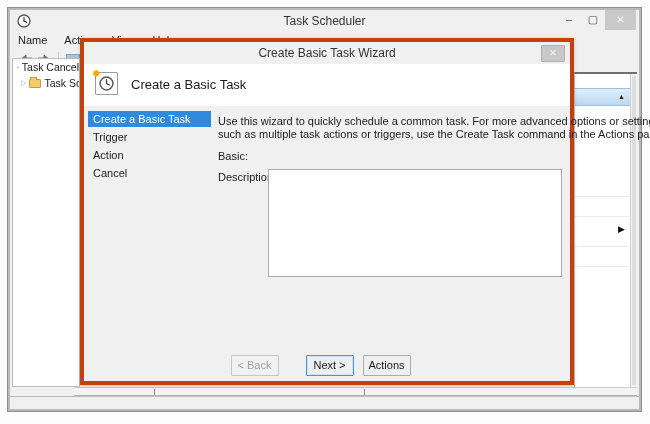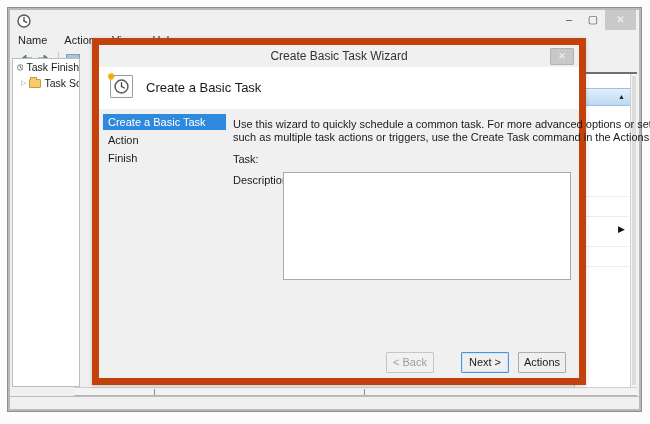--- a/index.html
+++ b/index.html
@@ -103,22 +103,22 @@
     background:#f3f3f3; border-top:1px solid #cfcfcf; border-bottom:1px solid #b5b5b5;
   }
   .strip-tick { position:absolute; top:1px; width:1px; height:6px; background:#8a8a8a; }
   .statusbar {
     position:absolute; left:0; right:0; bottom:0; height:13px;
     background:#f0f0f0; border-top:1px solid #bdbdbd;
   }
 
   
   .dialog {
-    position:absolute; left:92px; top:38px; width:494px; height:347px;
-    background:#f0f0f0; border:7px solid #c2410c;
+    position:absolute; left:80px; top:38px; width:494px; height:347px;
+    background:#f0f0f0; border:4px solid #c2410c;
     box-shadow:0 1px 4px rgba(0,0,0,0.18);
   }
   .dlg-titlebar { position:relative; height:22px; }
   .dlg-title {
     position:absolute; left:0; right:0; top:4px; text-align:center;
     font-size:12px; color:#333;
   }
   .dlg-close {
     position:absolute; right:5px; top:3px; width:24px; height:17px;
     background:#c8c8c8; border:1px solid #b2b2b2; border-radius:1px;
@@ -150,21 +150,21 @@
     flex:1; height:17px; border:1px solid #aaa; background:#fff;
     font-family:"Liberation Sans", sans-serif; font-size:11px; padding:0 3px; color:#111;
   }
   .desc-area {
     flex:1; height:108px; border:1px solid #aaa; background:#fff; resize:none;
     font-family:"Liberation Sans", sans-serif; font-size:11px; padding:2px 3px;
   }
 
   .dlg-buttons {
     position:absolute; left:0; right:0; bottom:0; height:32px;
-    display:flex; justify-content:flex-end; align-items:center; padding-right:13px;
+    display:flex; justify-content:center; align-items:center; padding-right:13px;
   }
   .btn {
     width:48px; height:21px; font-size:11px; font-family:"Liberation Sans", sans-serif;
     background:#efefef; border:1px solid #acacac; color:#1a1a1a; border-radius:1px;
   }
   .btn-back { color:#9d9d9d; border-color:#c6c6c6; background:#f1f1f1; margin-right:27px; }
   .btn-next { border-color:#4a94da; box-shadow:inset 0 0 0 1px #cfe6fa; margin-right:9px; }
 
   .clock-svg circle { fill:#fdfdfd; stroke:#5a5a5a; }
   .clock-svg line { stroke:#444; stroke-linecap:round; }
@@ -173,20 +173,21 @@
 <body>
 
 <div class="window">
 
   <div class="titlebar">
     <svg class="win-icon clock-svg" viewBox="0 0 14 14">
       <circle cx="7" cy="7" r="6" stroke-width="1.4"></circle>
       <line x1="7" y1="7" x2="7" y2="3.4" stroke-width="1.2"></line>
       <line x1="7" y1="7" x2="9.6" y2="8.4" stroke-width="1.2"></line>
     </svg>
+    <span class="win-title">Task Scheduler</span>
     <div class="win-controls">
       <span class="ctrl">–</span>
       <span class="ctrl">▢</span>
       <span class="ctrl ctrl-close">✕</span>
     </div>
   </div>
 
   <div class="menubar">
     <span>Name</span>
     <span>Action</span>
@@ -211,21 +212,21 @@
       </span>
   </div>
 
   <div class="tree-pane">
     <div class="tree-row">
       <svg class="clock-svg" width="11" height="11" viewBox="0 0 14 14">
         <circle cx="7" cy="7" r="6" stroke-width="1.6"></circle>
         <line x1="7" y1="7" x2="7" y2="3.4" stroke-width="1.4"></line>
         <line x1="7" y1="7" x2="9.6" y2="8.4" stroke-width="1.4"></line>
       </svg>
-      <span>Task Finish</span>
+      <span>Task Cancel</span>
     </div>
     <div class="tree-row child">
       <span class="expander">▷</span>
       <span class="folder-icon"></span>
       <span>Task Sc</span>
     </div>
   </div>
 
   <div class="right-pane">
     <div class="actions-header">
@@ -264,32 +265,33 @@
         <line x1="7" y1="7" x2="9.6" y2="8.4" stroke-width="1.2"></line>
       </svg>
     </span>
     <span class="dlg-heading">Create a Basic Task</span>
   </div>
 
   <div class="dlg-body">
 
     <div class="steps">
       <div class="step selected">Create a Basic Task</div>
+      <div class="step">Trigger</div>
       <div class="step">Action</div>
-      <div class="step">Finish</div>
+      <div class="step">Cancel</div>
     </div>
 
     <div class="content">
       <div class="intro">
         <span>Use this wizard to quickly schedule a common task.  For more advanced options or settings</span>
         <span>such as multiple task actions or triggers, use the Create Task command in the Actions pane.</span>
       </div>
 
       <div class="field-row">
-        <span class="field-label">Task:</span>
+        <span class="field-label">Basic:</span>
       </div>
 
       <div class="field-row">
         <span class="field-label">Description:</span>
         <textarea class="desc-area" style=""></textarea>
       </div>
     </div>
   </div>
 
   <div class="dlg-buttons">

